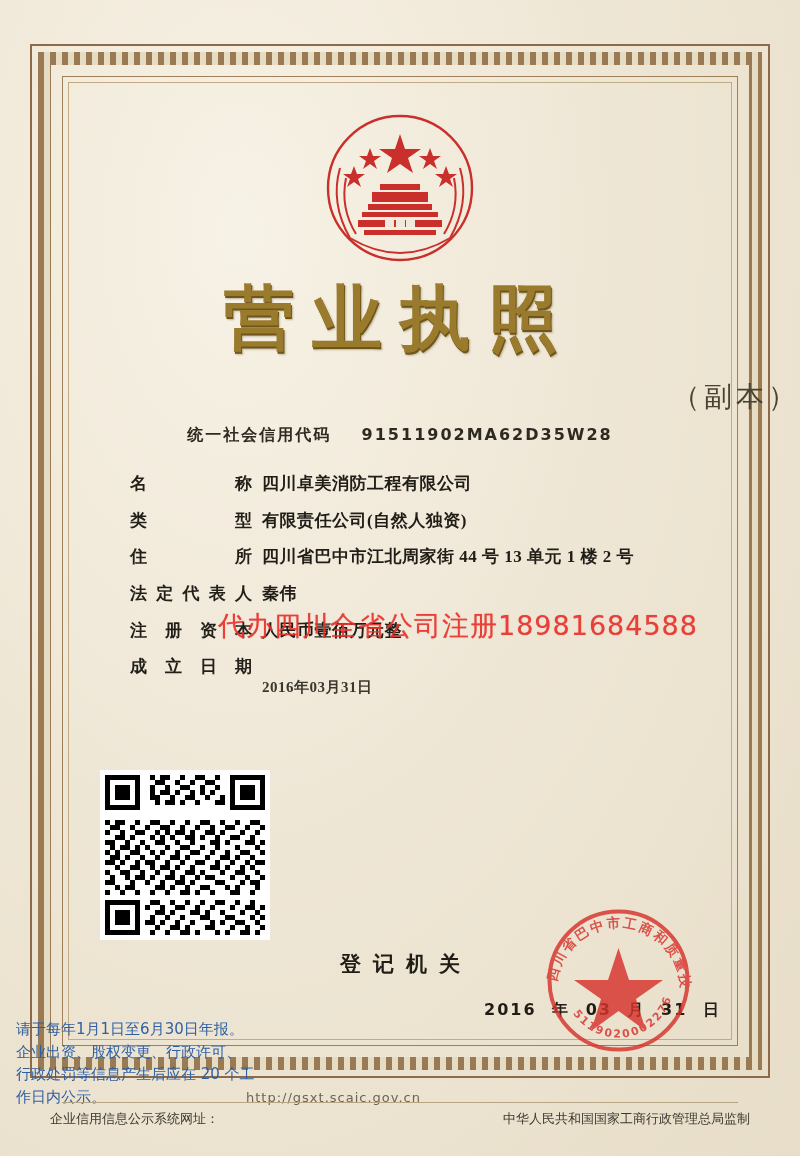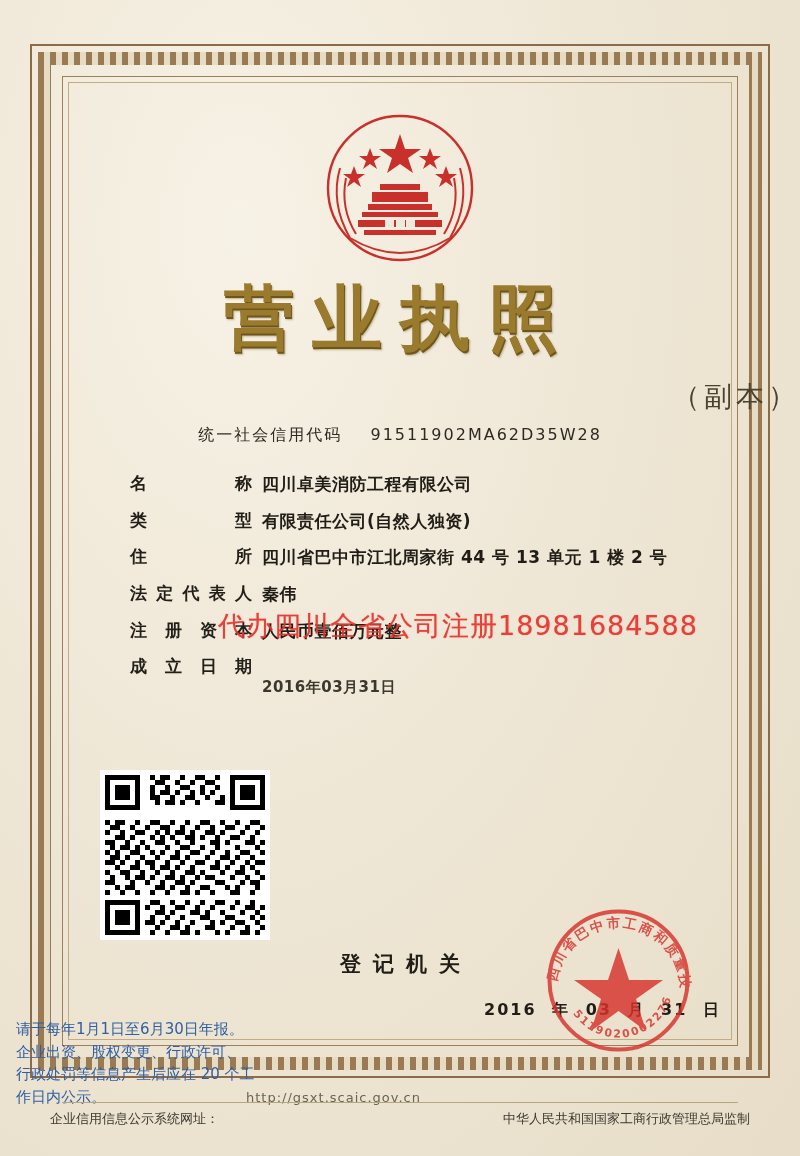--- a/index.html
+++ b/index.html
@@ -58,26 +58,26 @@
     font-size:28px;
     color:#4a4130;
     letter-spacing:4px;
   }
   .credit-code{
     position:absolute;left:0;right:0;top:425px;
     text-align:center;
     font-size:16px;
     color:#2e2a22;
     letter-spacing:2px;
-    font-weight:normal;
+    font-weight:bold;
   }
 
   
   .fields{
-    position:absolute;left:130px;top:472px;right:80px;
+    position:absolute;left:130px;top:472px;right:80px;font-family:Liberation Serif, serif;
   }
   .row{display:flex;align-items:flex-start;margin-bottom:12px;}
   .lbl{
     width:122px;flex:0 0 122px;
     font-size:17px;font-weight:bold;color:#221f19;
     letter-spacing:0px;
     text-align:justify;
     text-align-last:justify;
     padding-right:10px;
   }

